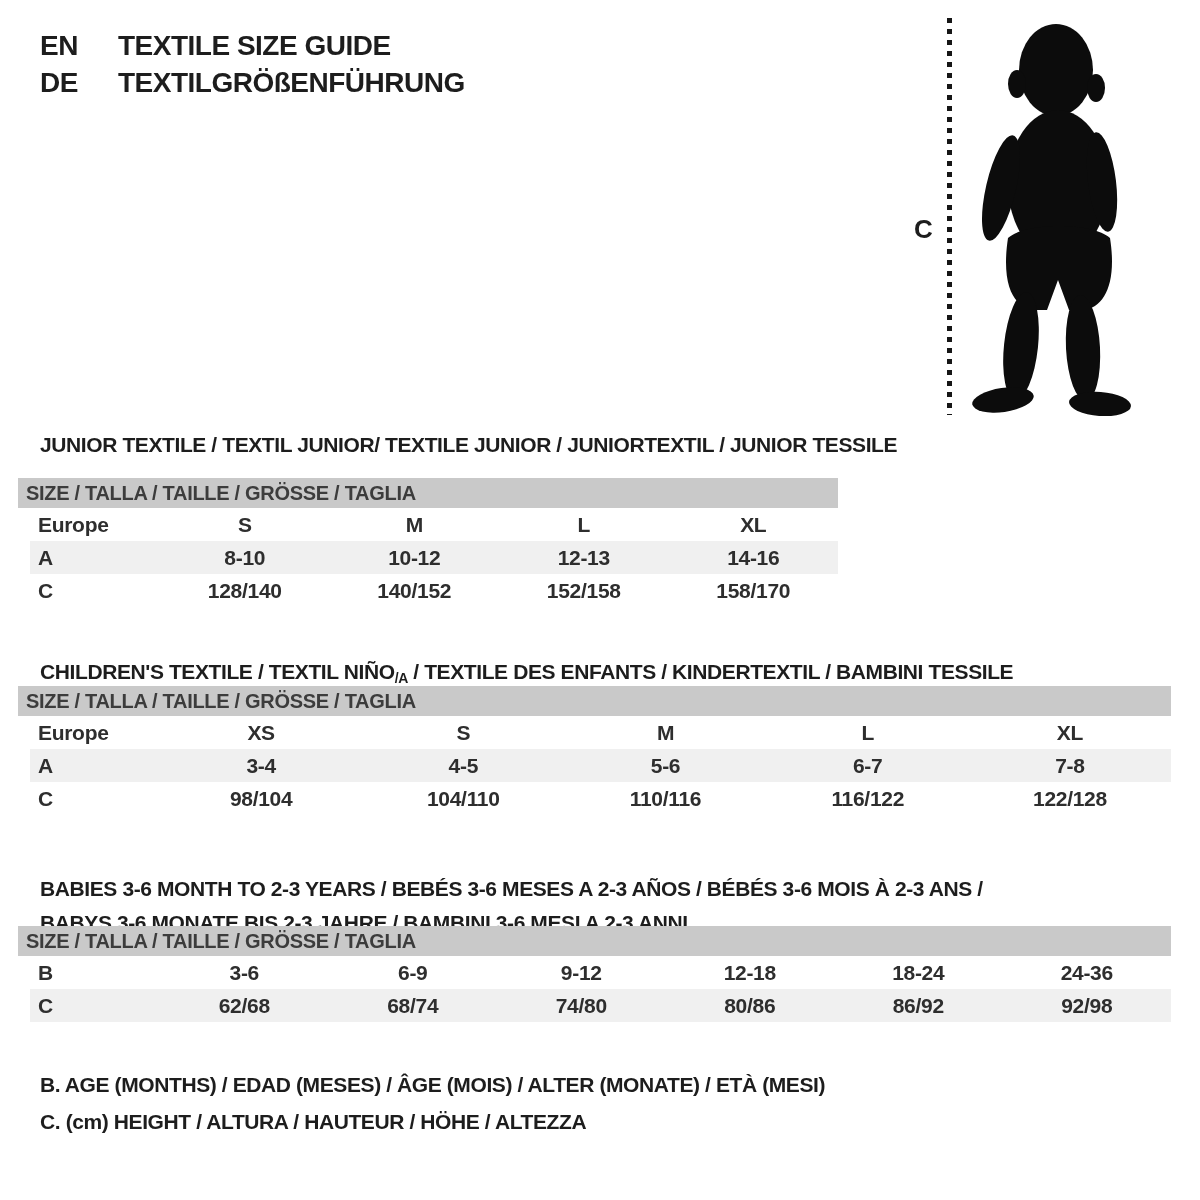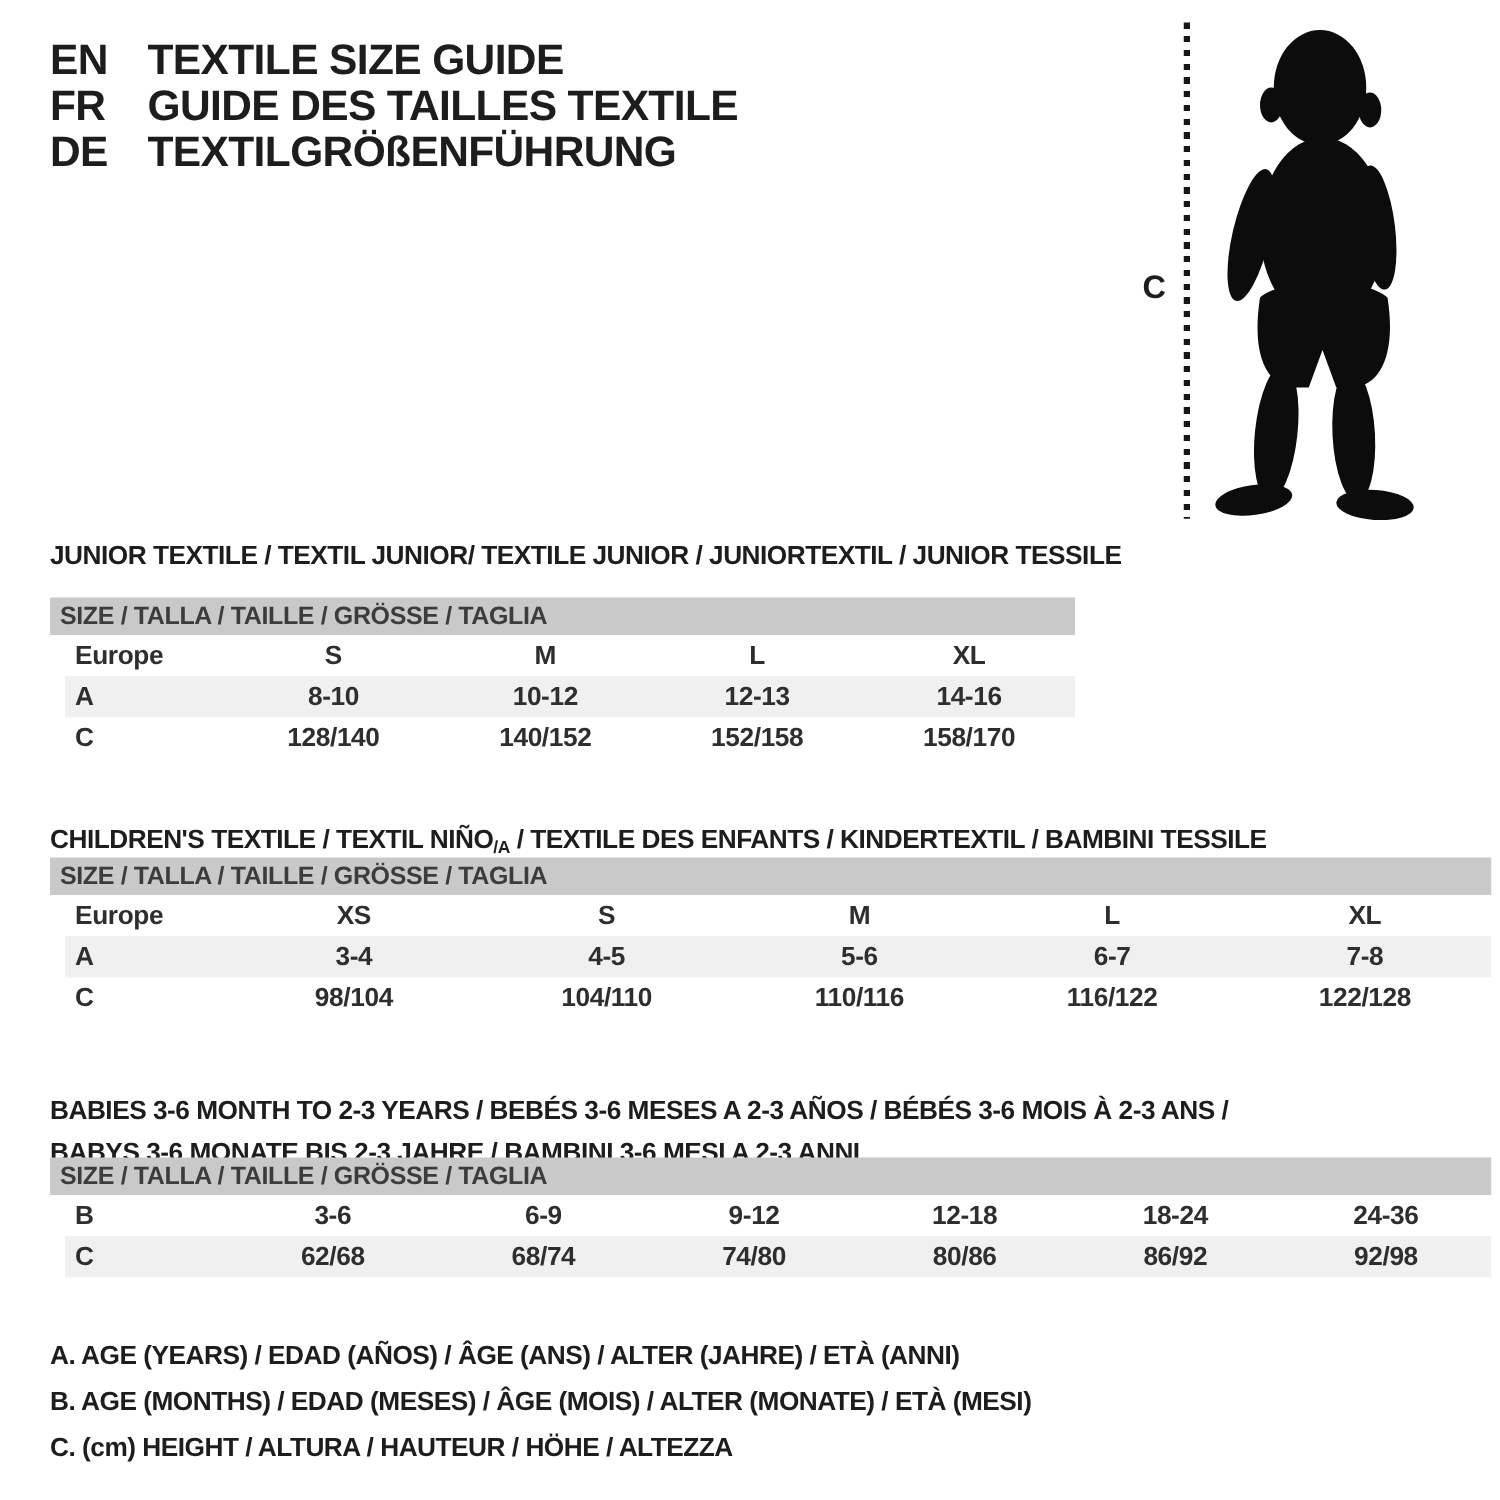--- a/index.html
+++ b/index.html
@@ -10,22 +10,22 @@
     font-family: "Liberation Sans", "DejaVu Sans", sans-serif;
     color: #1d1d1d;
     overflow: hidden;
   }
 
   
   .lang-list {
     position: absolute; left: 40px; top: 30px;
   }
   .lang-row {
-    display: flex; height: 37px; align-items: center;
-    font-size: 34px; font-weight: 700; letter-spacing: -0.5px;
+    display: flex; height: 37px; 
+    font-size: 28px; font-weight: 700; letter-spacing: -0.5px;
     color: #1d1d1d;
   }
   .lang-code { width: 78px; flex: 0 0 78px; }
   .lang-title { white-space: nowrap; }
 
   
   .measure-label {
     position: absolute; left: 914px; top: 214px;
     font-size: 26px; font-weight: 700; color: #1d1d1d;
   }
@@ -42,21 +42,21 @@
   
   .section-heading {
     position: absolute; left: 40px;
     font-size: 21px; font-weight: 700; letter-spacing: -0.4px;
     color: #1d1d1d; white-space: nowrap;
   }
   .heading-sub { font-size: 14px; vertical-align: -4px; letter-spacing: -0.4px; }
   .heading-2line { line-height: 34px; margin-top: 24px; }
 
   
-  .size-table { position: absolute; left: 40px; }
+  .size-table { position: absolute; left: 18px; }
   .size-bar {
     height: 30px; line-height: 30px;
     background: #c9c9c9; color: #3c3c3c;
     font-size: 20px; font-weight: 700; letter-spacing: -0.3px;
     padding-left: 8px; white-space: nowrap;
   }
   .t-row {
     display: flex; height: 33px; align-items: center;
     font-size: 21px; font-weight: 700; letter-spacing: -0.3px;
     color: #2e2e2e;
@@ -76,24 +76,20 @@
     color: #1d1d1d; white-space: nowrap;
   }
 </style>
 </head>
 <body>
 
 <div class="lang-list">
   <div class="lang-row">
     <span class="lang-code">EN</span>
     <span class="lang-title">TEXTILE SIZE GUIDE</span>
-  </div>
-  <div class="lang-row">
-    <span class="lang-code">FR</span>
-    <span class="lang-title">GUIDE DES TAILLES TEXTILE</span>
   </div>
   <div class="lang-row">
     <span class="lang-code">DE</span>
     <span class="lang-title">TEXTILGRÖßENFÜHRUNG</span>
   </div>
 </div>
 
 <div class="measure-label">C</div>
 <div class="measure-line"></div>
 
@@ -199,16 +195,15 @@
     <span class="t-cell">62/68</span>
     <span class="t-cell">68/74</span>
     <span class="t-cell">74/80</span>
     <span class="t-cell">80/86</span>
     <span class="t-cell">86/92</span>
     <span class="t-cell">92/98</span>
   </div>
 </div>
 
 <div class="legend">
-  <div class="legend-line">A. AGE (YEARS) / EDAD (AÑOS) / ÂGE (ANS) / ALTER (JAHRE) / ETÀ (ANNI)</div>
   <div class="legend-line">B. AGE (MONTHS) / EDAD (MESES) / ÂGE (MOIS) / ALTER (MONATE) / ETÀ (MESI)</div>
   <div class="legend-line">C. (cm) HEIGHT / ALTURA / HAUTEUR / HÖHE / ALTEZZA</div>
 </div>
 
 </body></html>

